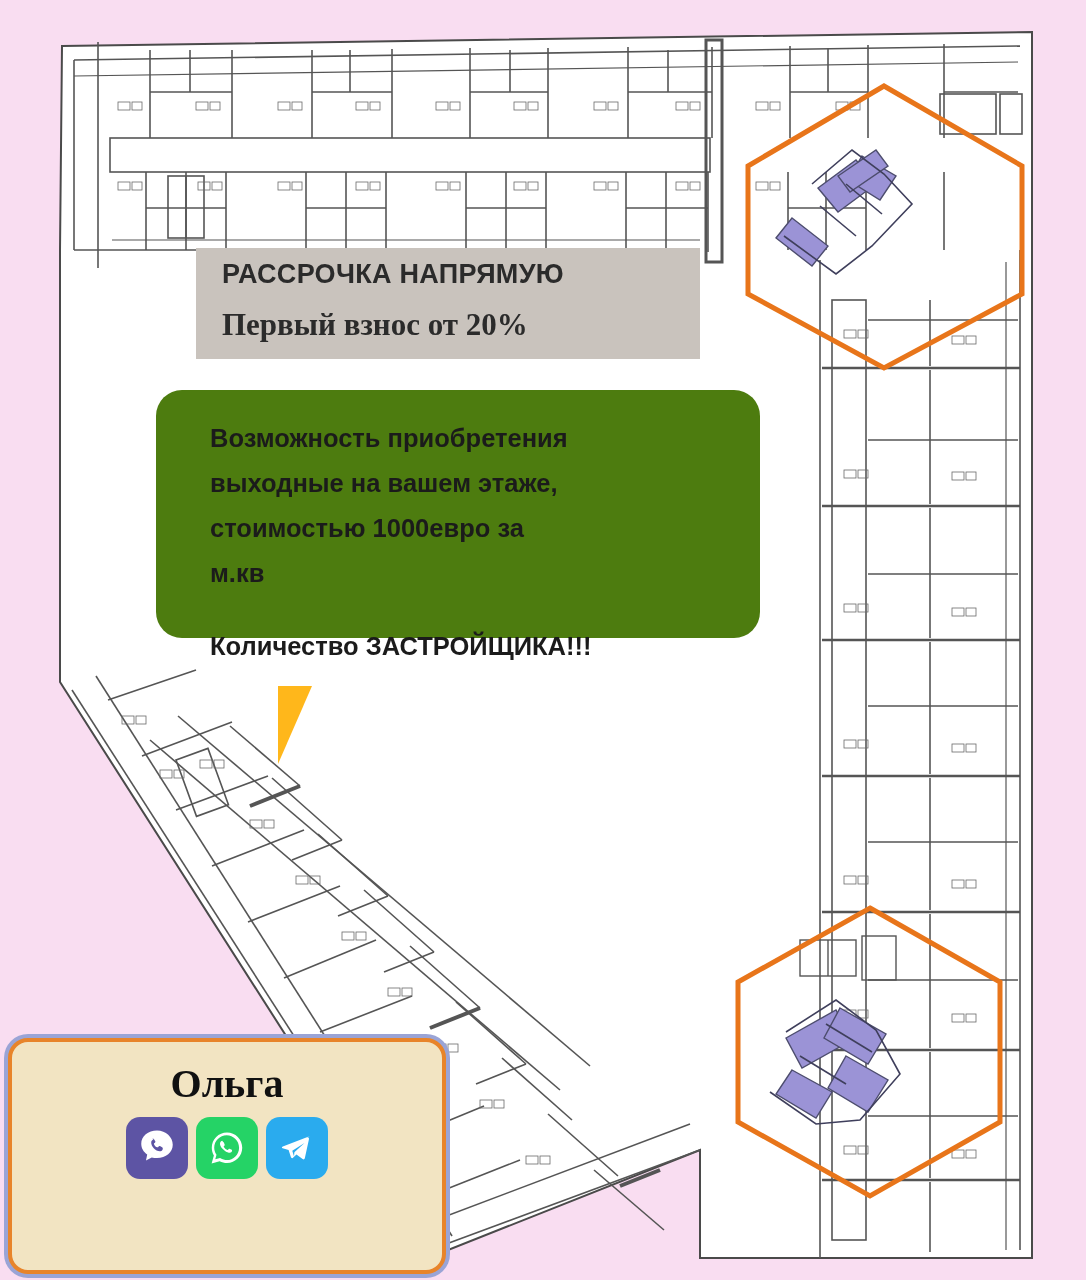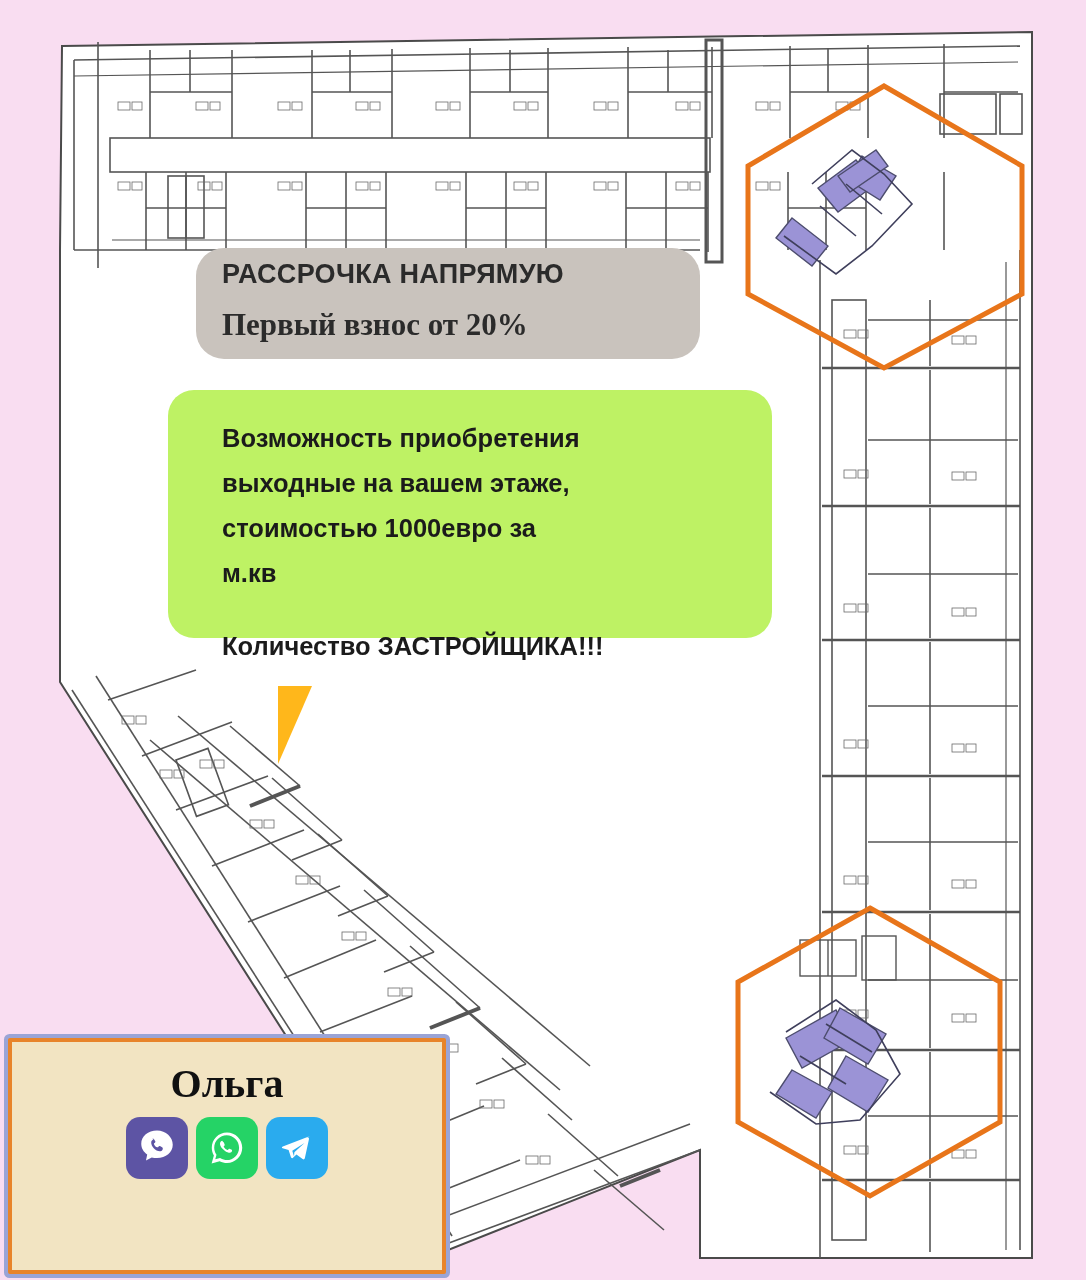--- a/index.html
+++ b/index.html
@@ -25,46 +25,45 @@
 
   
   .grey-banner {
     position: absolute;
     left: 196px;
     top: 248px;
     width: 504px;
     padding: 10px 14px 14px 26px;
     background: #c9c3bd;
     color: #2b2b2b;
-    border-radius: 28px;
   }
   .grey-banner .l1,
   .grey-banner .l2 {
     font-family: "Liberation Sans", sans-serif;
     font-weight: bold;
     font-size: 27px;
     line-height: 33px;
     letter-spacing: .3px;
   }
   .grey-banner .l3 {
     font-family: "Liberation Serif", serif;
     font-weight: bold;
     font-size: 31px;
     line-height: 40px;
     margin-top: 14px;
   }
 
   
   .bubble {
     position: absolute;
-    left: 168px;
+    left: 156px;
     top: 390px;
     width: 604px;
     height: 248px;
-    background: #bef264;
+    background: #4d7c0f;
     border-radius: 26px;
   }
   .bubble-inner {
     padding: 26px 34px 0 54px;
     color: #1b1b1b;
     font-weight: bold;
     font-size: 25.5px;
     line-height: 45px;
   }
   .bubble-inner .gap { height: 28px; }
@@ -80,21 +79,21 @@
 
   
   .card {
     position: absolute;
     left: 8px;
     top: 1038px;
     width: 438px;
     height: 236px;
     background: #f2e4c2;
     border: 4px solid #e8842a;
-    border-radius: 2px;
+    border-radius: 20px;
     box-shadow: 0 0 0 4px #9aa4d6;
     text-align: center;
   }
   .card .name {
     margin-top: 18px;
     font-family: "Liberation Serif", serif;
     font-weight: bold;
     font-size: 40px;
     color: #111;
   }

